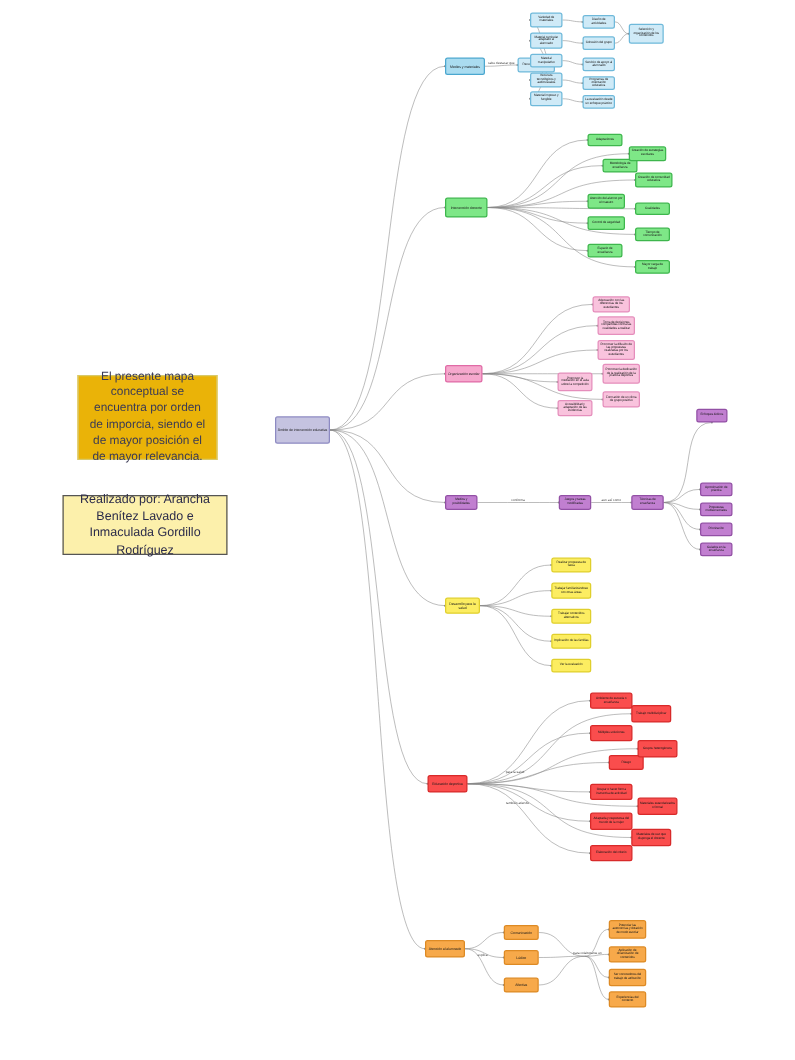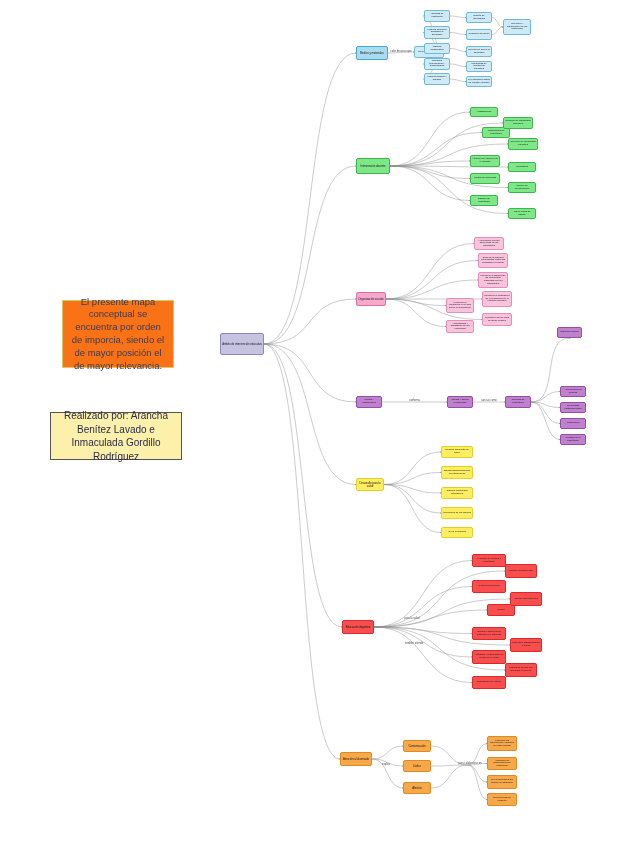--- a/index.html
+++ b/index.html
@@ -375,20 +375,20 @@
         <span class="tiny">Aplicación de dinamización de contenidos</span>
       </div>
       <div class="node n-orange" style="left: 487px; top: 775px; width: 30px; height: 14px;">
         <span class="tiny">Ser conocedores del trabajo de atribución</span>
       </div>
       <div class="node n-orange" style="left: 487px; top: 793px; width: 30px; height: 13px;">
         <span class="tiny">Experiencias del contexto</span>
       </div>
     </div>
   <div id="note-layer">
-      <div class="note note-a" style="left: 62px; top: 300px; width: 112px; height: 68px; background: #f97316; border-color: rgb(216, 201, 106);">
+      <div class="note note-a" style="left: 62px; top: 300px; width: 112px; height: 68px; background: #eab308; border-color: rgb(216, 201, 106);">
         <span>El presente mapa conceptual se encuentra por orden de imporcia, siendo el de mayor posición el de mayor relevancia.</span>
       </div>
-      <div class="note note-b" style="left: 50px; top: 412px; width: 132px; height: 48px; background: rgb(252, 240, 171); border-color: rgb(85, 85, 85);">
+      <div class="note note-b" style="left: 50px; top: 396px; width: 132px; height: 48px; background: rgb(252, 240, 171); border-color: rgb(85, 85, 85);">
         <span>Realizado por: Arancha Benítez Lavado e Inmaculada Gordillo Rodríguez</span>
       </div>
     </div>
 </div>
 
 </body></html>

